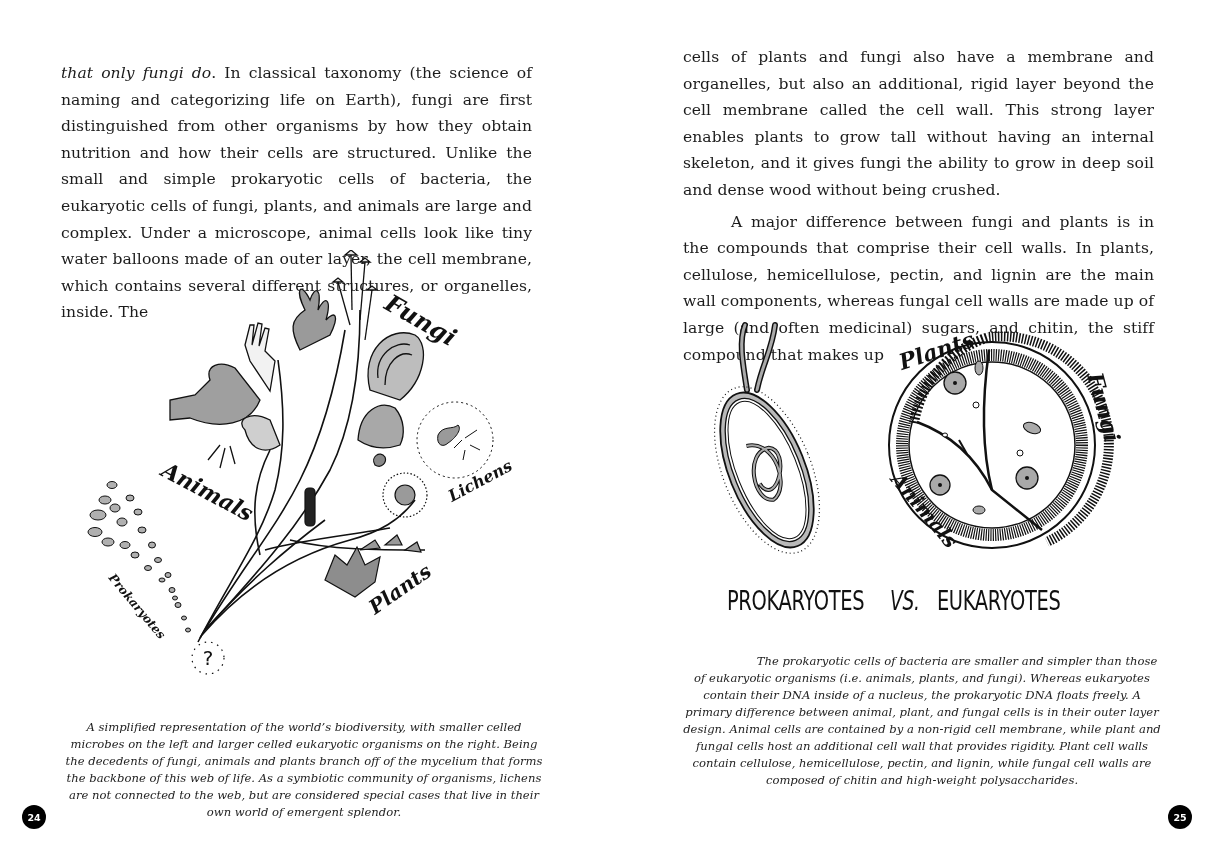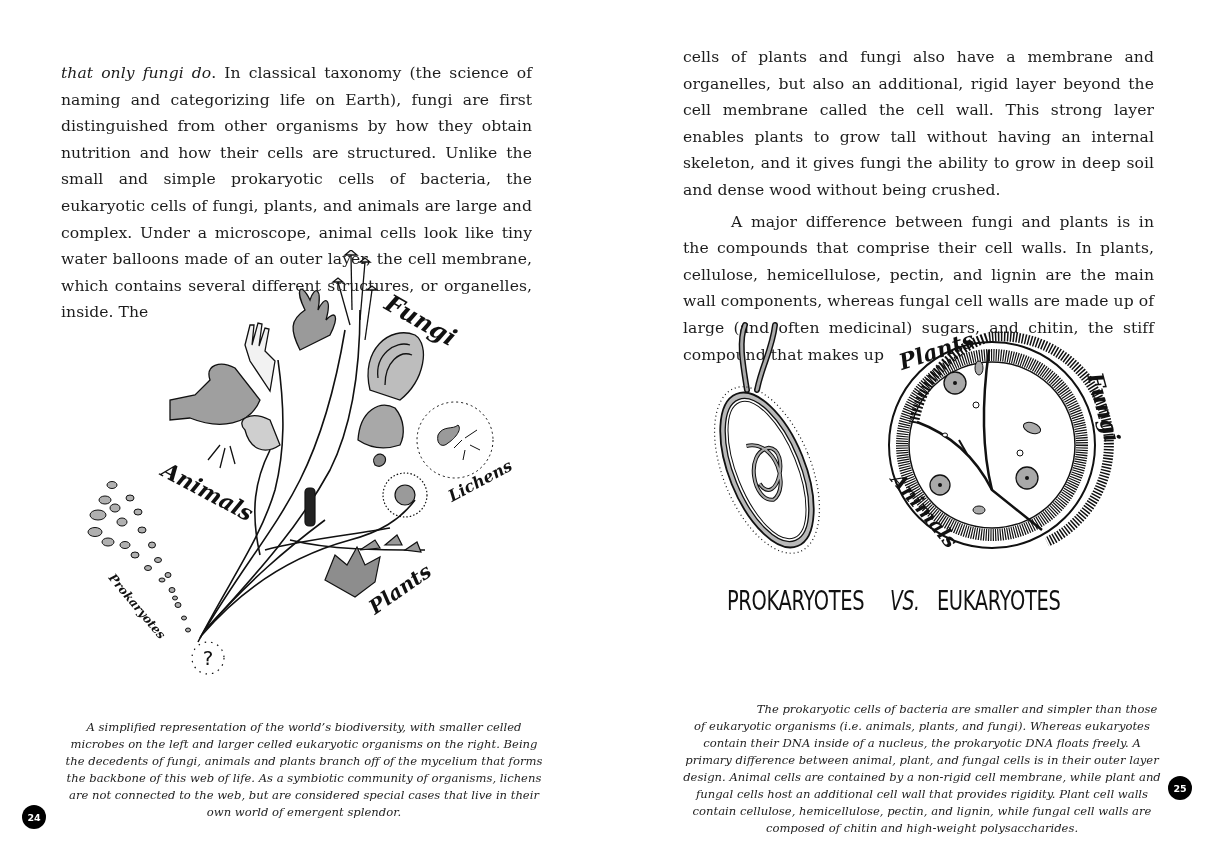--- a/index.html
+++ b/index.html
@@ -14,29 +14,29 @@
   }
   .body-text p { margin:0; }
   .body-text .indent { text-indent:48px; margin-top:5px; }
   .left-text { left:61px; top:60px; width:471px; }
   .right-text { left:76px; top:44px; width:471px; }
   .caption {
     position:absolute; font-family:"DejaVu Serif", "Liberation Serif", serif;
     font-style:italic; font-size:11.6px; line-height:17px; text-align:center; color:#222;
   }
   .left-caption { left:64px; top:719px; width:480px; }
-  .right-caption { left:76px; top:653px; width:478px;margin-top:48px; }
+  .right-caption { left:76px; top:653px; width:478px; }
   .right-caption .first { text-indent:70px; }
   .page-num {
     position:absolute; width:24px; height:24px; border-radius:50%; background:#000;
     color:#fff; font-family:"DejaVu Sans", sans-serif; font-weight:bold; font-size:9.5px;
     display:flex; align-items:center; justify-content:center;
   }
   .pn-left { left:22px; top:805px; }
-  .pn-right { left:561px; top:776px; }
+  .pn-right { left:561px; top:805px; }
   .illustration { position:absolute; }
   .script-label {
     font-family:"DejaVu Serif", serif; font-style:italic; font-weight:bold; fill:#111;
   }
   .vs-title {
     position:absolute; left:120px; top:585px; width:340px;
     font-family:"DejaVu Sans", sans-serif; font-size:27px; letter-spacing:-0.5px;
     transform:scaleX(0.72); transform-origin:left top; white-space:nowrap; color:#111;
   }
   .vs-title span { display:inline-block; }

